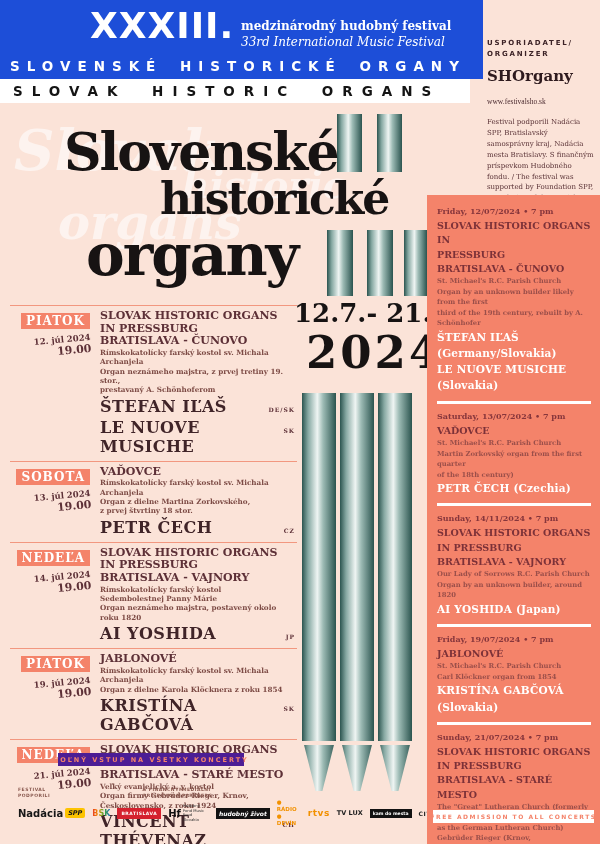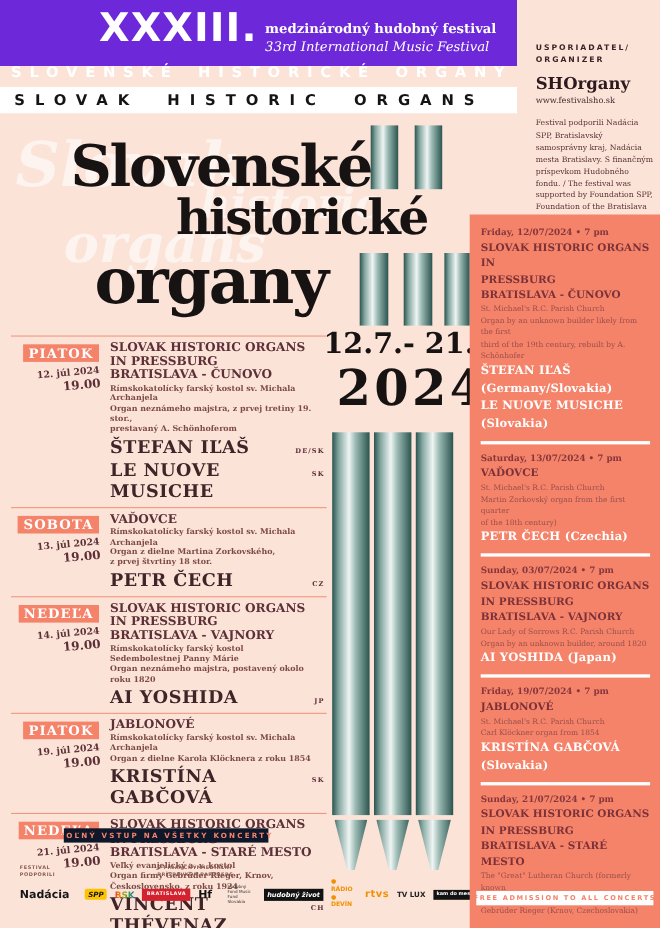--- a/index.html
+++ b/index.html
@@ -1,35 +1,35 @@
 <!DOCTYPE html>
 <html><head>
 <meta charset="utf-8">
 <style>
   html,body{margin:0;padding:0;}
   .poster{position:relative;width:600px;height:844px;background:#fbe3d8;overflow:hidden;
           font-family:"DejaVu Serif",serif;-webkit-font-smoothing:antialiased;}
 
   
-  .hdr{position:absolute;left:0;top:0;width:470px;height:60px;background:#6d28d9;}
+  .hdr{position:absolute;left:0;top:0;width:470px;height:79px;background:#1d4ed8;padding-left:13px;}
   .edition{position:absolute;left:90px;top:8px;color:#fff;font-family:"DejaVu Sans",sans-serif;
            font-weight:bold;font-size:36px;letter-spacing:1px;line-height:1;}
   .fest{position:absolute;left:241px;top:18px;color:#fff;font-size:12px;line-height:1.35;font-weight:bold;}
   .fest .en{font-style:italic;font-weight:normal;display:block;}
   .hdr-title{position:absolute;left:10px;top:58px;color:#fff;font-family:"DejaVu Sans",sans-serif;
              font-weight:bold;font-size:13.5px;letter-spacing:7px;word-spacing:6px;white-space:nowrap;}
   .band{position:absolute;left:0;top:79px;width:470px;height:24px;background:#ffffff;display:flex;align-items:center;}
   .band-title{padding-left:13px;color:#141414;font-family:"DejaVu Sans",sans-serif;font-weight:bold;
               font-size:13.5px;letter-spacing:9px;word-spacing:12px;white-space:nowrap;}
 
   
   .org{position:absolute;left:487px;top:38px;width:109px;color:#4c2b30;}
   .org-label{font-family:"DejaVu Sans",sans-serif;font-size:7px;font-weight:bold;letter-spacing:1.8px;line-height:1.6;color:#3c2226;}
   .org-name{font-size:15px;font-weight:bold;color:#2e1a1e;margin-top:7px;}
-  .org-site{font-size:7.5px;margin-top:2px;color:#4c2b30;}
+  .org-site{font-size:7.5px;margin-top:12px;color:#4c2b30;font-family:Liberation Serif, serif;}
   .org-para{font-size:7px;line-height:1.55;margin-top:11px;color:#5a3236;}
 
   
   .ghost{position:absolute;color:rgba(255,255,255,.58);font-style:italic;font-weight:bold;z-index:1;line-height:1;}
   .ghost-1{left:14px;top:122px;font-size:56px;}
   .ghost-2{left:182px;top:166px;font-size:38px;}
   .ghost-3{left:10px;top:198px;font-size:48px;margin-left:48px;}
   .title-line{position:absolute;color:#171313;font-weight:bold;letter-spacing:-2px;z-index:3;line-height:1;}
   .title-1{left:64px;top:126px;font-size:52px;}
   .title-2{left:160px;top:177px;font-size:44px;}
@@ -50,47 +50,47 @@
              letter-spacing:1px;padding:1px 5px;}
   .sk-datetime{margin-top:3px;transform:rotate(-5deg);transform-origin:100% 0;color:#5d3037;}
   .sk-date{font-size:8.5px;font-weight:bold;}
   .sk-time{font-size:11px;font-weight:bold;}
   .sk-right{flex:1;padding-left:2px;}
   .sk-title-line{font-size:11px;font-weight:bold;color:#5d3037;line-height:1.15;}
   .sk-detail-line{font-size:7.2px;font-weight:bold;color:#7d4b45;line-height:1.3;}
   .sk-artist{display:flex;justify-content:space-between;align-items:baseline;margin-top:2px;padding-right:2px;}
   .sk-artist-name{font-size:16px;color:#402428;letter-spacing:.5px;font-weight:600;}
   .sk-country{font-size:6px;font-weight:bold;letter-spacing:1px;color:#5d3037;}
-  .free-sk{position:absolute;left:58px;top:753px;width:186px;height:13px;background:#0f172a;z-index:3;
+  .free-sk{position:absolute;left:58px;top:753px;width:186px;height:13px;background:#4c1d95;z-index:3;
            display:flex;align-items:center;justify-content:center;}
   .free-sk span{font-family:"DejaVu Sans",sans-serif;font-size:6.5px;font-weight:bold;
                 letter-spacing:2px;color:#f4836a;white-space:nowrap;}
 
   
   #panel{position:absolute;left:427px;top:195px;width:173px;height:649px;background:#f4836a;
          box-sizing:border-box;padding:11px 9px 40px 10px;overflow:hidden;z-index:4;}
   .en-sep{height:3px;background:#fff;margin:7px 0;}
   .en-date{font-size:8px;font-weight:bold;color:#87363c;margin-bottom:3px;}
   .en-title-line{font-size:9.5px;font-weight:bold;color:#7c3138;line-height:1.5;}
-  .en-detail-line{font-size:6.8px;font-weight:normal;color:#9b4f4a;line-height:1.55;}
+  .en-detail-line{font-size:6.8px;font-weight:bold;color:#9b4f4a;line-height:1.55;}
   .en-artist{font-size:10.5px;font-weight:bold;color:#ffffff;line-height:1.55;letter-spacing:.2px;}
   .free-en{position:absolute;left:6px;right:6px;bottom:21px;height:13px;background:#fff;
            display:flex;align-items:center;justify-content:center;}
   .free-en span{font-family:"DejaVu Sans",sans-serif;font-size:6px;font-weight:bold;
                 letter-spacing:1.5px;color:#f4836a;white-space:nowrap;}
 
   
   #footer{position:absolute;left:0;top:784px;width:427px;height:60px;z-index:3;}
   .f-label{position:absolute;font-family:"DejaVu Sans",sans-serif;font-size:4.5px;font-weight:bold;
            color:#8a5a50;letter-spacing:.5px;line-height:1.4;width:50px;text-transform:uppercase;}
   .f-label-1{left:18px;top:3px;width:34px;}
   .f-label-2{left:143px;top:3px;width:42px;}
   .f-label-3{left:182px;top:3px;width:34px;}
   #logo-row{position:absolute;left:18px;top:15px;width:402px;display:flex;align-items:center;gap:7px;}
-  .logo{display:inline-flex;align-items:center;gap:14px;font-family:"DejaVu Sans",sans-serif;white-space:nowrap;}
+  .logo{display:inline-flex;align-items:center;gap:2px;font-family:"DejaVu Sans",sans-serif;white-space:nowrap;}
   .logo-nadacia-spp .t{font-size:10px;font-weight:bold;color:#161616;}
   .logo .badge{background:#fdc300;color:#161616;font-size:6.5px;font-weight:bold;font-style:italic;
                padding:1px 3px;border-radius:2px;}
   .logo-bsk .t{font-size:8px;font-weight:bold;background:linear-gradient(90deg,#e6332a,#f39200,#3aaa35,#1d71b8);
                -webkit-background-clip:text;background-clip:text;color:transparent;}
   .logo-bratislava .t{background:#d5212e;color:#fff;font-size:4.5px;font-weight:bold;padding:3px 4px;letter-spacing:.5px;}
   .logo-hudobny-fond .t{font-size:10px;font-weight:bold;color:#111;text-align:right;}
   .logo-hudobny-fond .sub{font-size:3.8px;color:#333;width:26px;white-space:normal;line-height:1.25;}
   .logo-hudobny-zivot .t{background:#121212;color:#fff;font-size:6px;font-weight:bold;font-style:italic;padding:2px 3px;}
   .logo-radio-devin .t{color:#f29100;font-size:5.5px;font-weight:bold;width:24px;white-space:normal;line-height:1.3;}
@@ -263,21 +263,21 @@
       <article class="en-event">
         <div class="en-date">Saturday, 13/07/2024 • 7 pm</div>
         <div class="en-title-line">VAĎOVCE</div>
         <div class="en-detail-line">St. Michael's R.C. Parish Church</div>
         <div class="en-detail-line">Martin Zorkovský organ from the first quarter</div>
         <div class="en-detail-line">of the 18th century)</div>
         <div class="en-artist">PETR ČECH (Czechia)</div>
       </article>
       <div class="en-sep"></div>
       <article class="en-event">
-        <div class="en-date">Sunday, 03/07/2024 • 7 pm</div>
+        <div class="en-date">Sunday, 14/11/2024 • 7 pm</div>
         <div class="en-title-line">SLOVAK HISTORIC ORGANS</div>
         <div class="en-title-line">IN PRESSBURG</div>
         <div class="en-title-line">BRATISLAVA - VAJNORY</div>
         <div class="en-detail-line">Our Lady of Sorrows R.C. Parish Church</div>
         <div class="en-detail-line">Organ by an unknown builder, around 1820</div>
         <div class="en-artist">AI YOSHIDA (Japan)</div>
       </article>
       <div class="en-sep"></div>
       <article class="en-event">
         <div class="en-date">Friday, 19/07/2024 • 7 pm</div>

